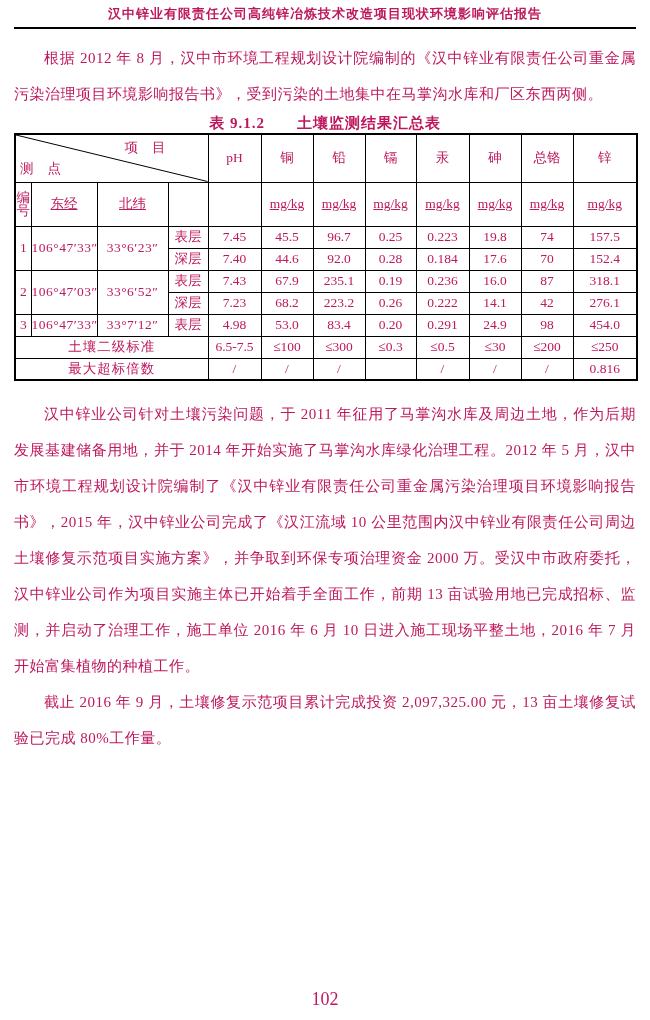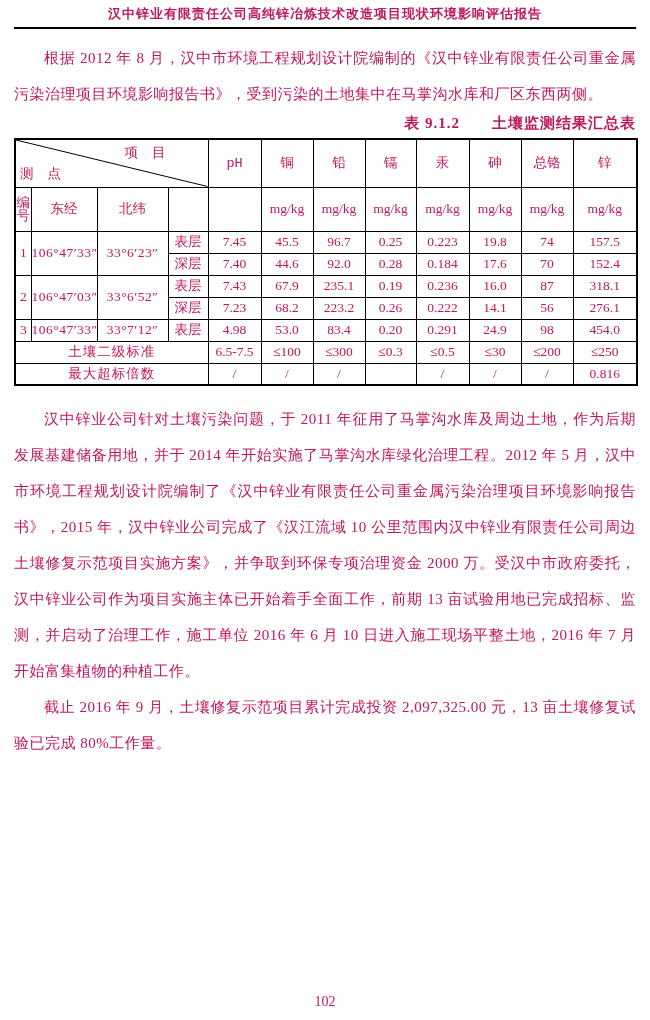--- a/index.html
+++ b/index.html
@@ -27,22 +27,21 @@
     font-size: 15px;
     line-height: 36px;
     text-align: justify;
     text-indent: 2em;
     letter-spacing: 0.5px;
   }
   .para-1 { margin-top: 11px; }
   .para-2 { margin-top: 15px; }
   .table-caption {
     margin-top: 2px;
-    margin-bottom: 5px;
-    text-align: right;
+    text-align: center;
     font-size: 15px;
     font-weight: bold;
     letter-spacing: 1px;
   }
   table.soil-table {
     width: 622px;
     border-collapse: collapse;
     border: 2px solid #000;
     table-layout: fixed;
   }
@@ -70,29 +69,29 @@
   .diag-bottom {
     position: absolute; bottom: 4px; left: 4px;
     letter-spacing: 14px; font-size: 13.5px;
   }
   td.no-cell {
     font-size: 12px; line-height: 13px;
     word-break: break-all; padding: 0 1px;
   }
   td.coord-cell { font-size: 8.5px; letter-spacing: 0.5px; }
   td.layer-cell { font-size: 12px; }
-  td.colname-cell { font-size: 13.5px; font-family: Liberation Mono, monospace; }
-  td.unit-cell { font-size: 13px; }
+  td.colname-cell { font-size: 13.5px; }
+  td.unit-cell { font-size: 13px; text-decoration: underline; }
   td.spanlabel-cell { font-size: 14px; letter-spacing: 1px; }
   .page-footer {
     position: absolute;
     bottom: 10px; left: 0;
     width: 100%;
     text-align: center;
-    font-size: 14px;
+    font-size: 18px;
   }
 </style>
 </head>
 <body>
 
 <div class="page">
   <div class="content">
 
     <div class="page-header">汉中锌业有限责任公司高纯锌冶炼技术改造项目现状环境影响评估报告</div>
 
@@ -191,21 +190,21 @@
         <td>318.1</td>
       </tr>
       <tr class="datarow">
         <td class="layer-cell">深层</td>
         <td>7.23</td>
         <td>68.2</td>
         <td>223.2</td>
         <td>0.26</td>
         <td>0.222</td>
         <td>14.1</td>
-        <td>56</td>
+        <td>42</td>
         <td>276.1</td>
       </tr>
 
       <tr class="datarow">
         <td>3</td>
         <td class="coord-cell">106°47′33″</td>
         <td class="coord-cell">33°7′12″</td>
         <td class="layer-cell">表层</td>
         <td>4.98</td>
         <td>53.0</td>

